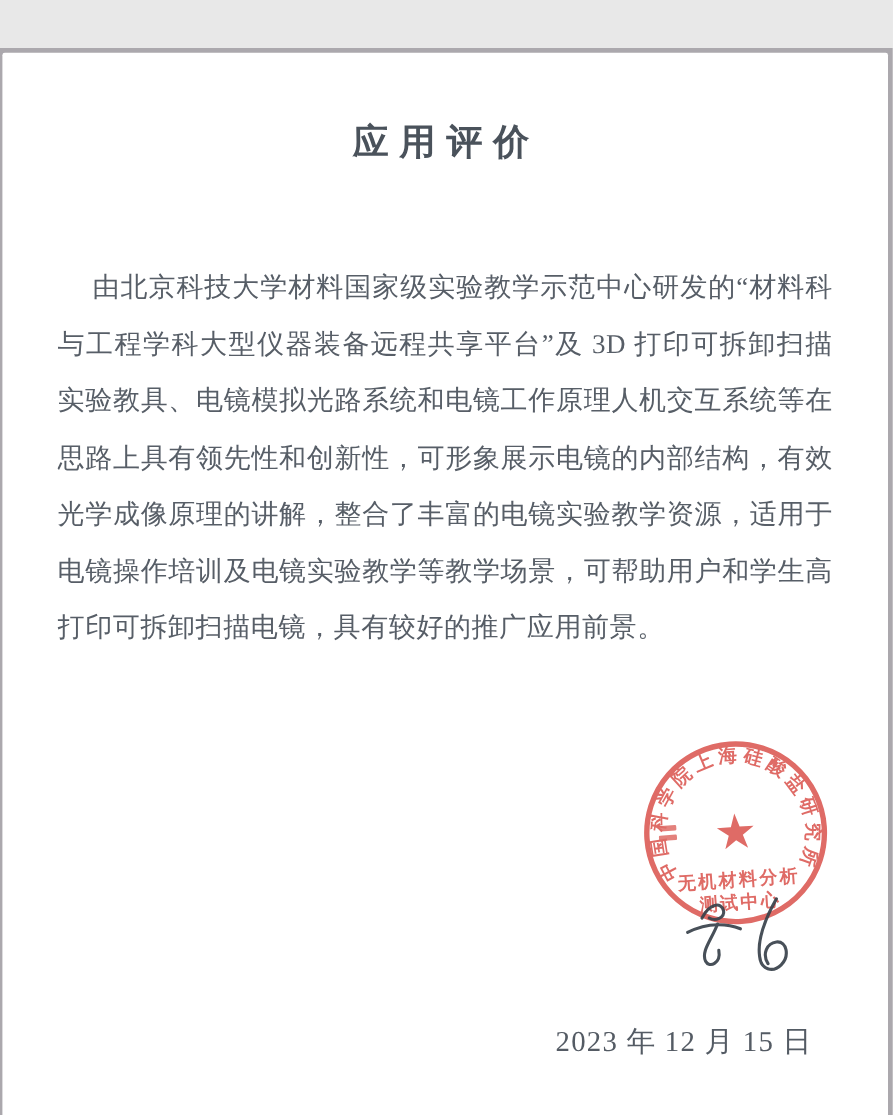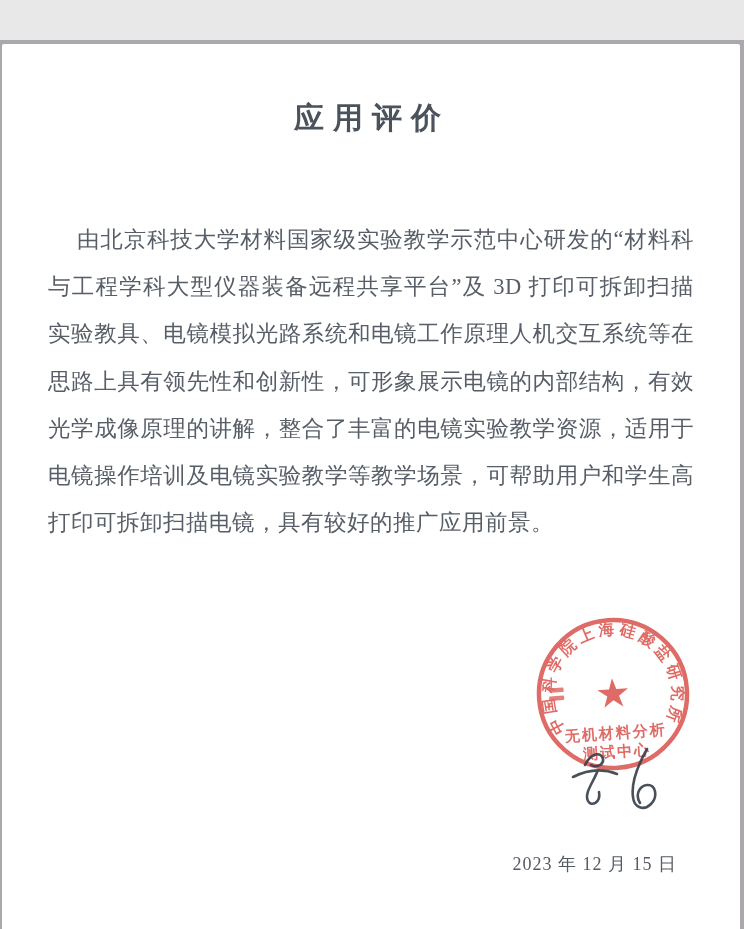--- a/index.html
+++ b/index.html
@@ -51,21 +51,21 @@
     text-align: right;
     font-size: 22px;
     line-height: 46px;
     color: #565d66;
     letter-spacing: 0.5px;
   }
   .sign-block .org2 { padding-right: 7px; }
   .date-line {
     position: absolute;
     top: 812px; right: 67px;
-    font-size: 18px;
+    font-size: 24px;
     color: #545b64;
     letter-spacing: 1px;
   }
   .stamp {
     position: absolute;
     left: 531px; top: 572px;
     width: 164px; height: 164px;
     mix-blend-mode: multiply;
     opacity: 0.82;
     transform: rotate(-4deg);

